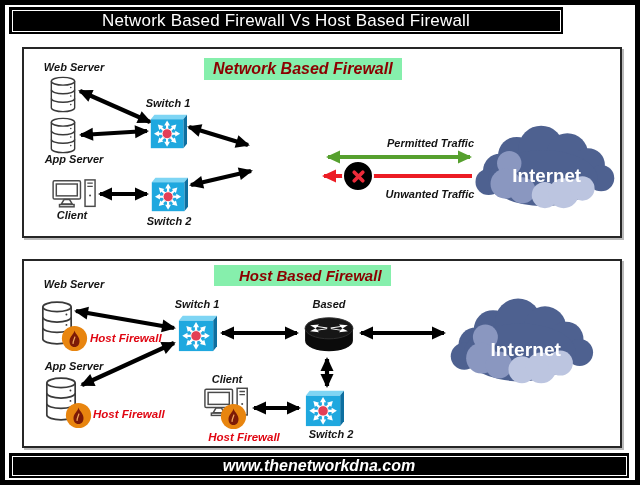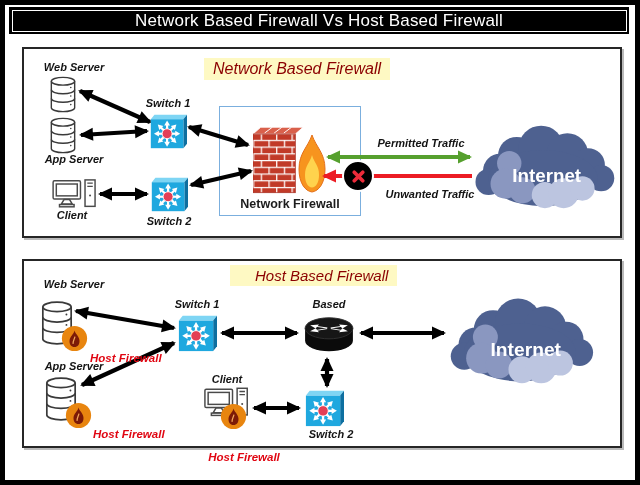--- a/index.html
+++ b/index.html
@@ -13,32 +13,32 @@
     position:absolute;inset:2.5px;border:1.5px solid #fff;
     display:flex;align-items:center;justify-content:center;color:#fff;white-space:nowrap;
   }
   .main-title{font-size:17px;font-weight:500;letter-spacing:.2px;}
   .footer-text{font-size:16px;font-weight:bold;font-style:italic;}
   .panel{
     position:absolute;background:#fff;border:2px solid #262626;
     box-shadow:2px 2px 0 rgba(130,130,130,.55);box-sizing:border-box;
   }
   .ytitle{
-    position:absolute;background:#fef9c3;color:#8B0000;font-weight:normal;font-style:italic;
+    position:absolute;background:#86efac;color:#8B0000;font-weight:bold;font-style:italic;
     padding:2px 9px;white-space:nowrap;z-index:8;
   }
   .ytitle.t1{font-size:16px;}
   .ytitle.t2{font-size:15px;}
   .nlabel{
     position:absolute;font-weight:bold;font-style:italic;font-size:11px;color:#141414;
     text-align:center;white-space:nowrap;z-index:8;
   }
   .hflabel{
     position:absolute;font-weight:bold;font-style:italic;font-size:11.5px;color:#E00612;
-    text-align:left;white-space:nowrap;z-index:8;margin-top:20px;
+    text-align:left;white-space:nowrap;z-index:8;
   }
   .node{position:absolute;z-index:6;}
   .overlay{position:absolute;left:0;top:0;z-index:5;pointer-events:none;}
   .nfw-box{
     position:absolute;border:1.5px solid #7BAFDE;background:#fff;z-index:1;box-sizing:border-box;
   }
   .nfw-label{
     position:absolute;left:0;right:0;bottom:4px;text-align:center;
     font-weight:bold;font-size:12.5px;color:#1c1c1c;white-space:nowrap;
   }
@@ -48,54 +48,36 @@
     display:flex;align-items:center;justify-content:center;
   }
   svg text{font-family:"Liberation Sans",sans-serif;}
   .cloud-text{font-size:20px;font-weight:bold;fill:#fff;}
 </style>
 </head>
 <body>
 
 <div class="stage">
 
-  <div class="bar" style="left:4px;top:2px;width:620px;height:27px;">
+  <div class="bar" style="left:4px;top:2px;width:554px;height:27px;">
     <div class="bar-inner main-title">Network Based Firewall Vs Host Based Firewall</div>
   </div>
 
   <div class="panel" style="left:17px;top:42px;width:600px;height:191px;">
 
     <div class="ytitle t1" style="left:180px;top:9px;">Network Based Firewall</div>
 
     <div class="nlabel" style="left:6px;top:12px;width:88px;">Web Server</div>
     <div class="nlabel" style="left:4px;top:104px;width:92px;">App Server</div>
     <div class="nlabel" style="left:20px;top:160px;width:56px;">Client</div>
     <div class="nlabel" style="left:112px;top:48px;width:64px;">Switch 1</div>
     <div class="nlabel" style="left:113px;top:166px;width:64px;">Switch 2</div>
-    <div class="nlabel" style="left:344px;top:88px;width:106px;">Permitted Traffic</div>
+    <div class="nlabel" style="left:344px;top:88px;width:106px;text-align:right;">Permitted Traffic</div>
     <div class="nlabel" style="left:351px;top:131px;width:110px;margin-top:8px;">Unwanted Traffic</div>
 
-    <div class="nfw-box" style="left:195px;top:57px;width:142px;height:110px;">
-      <svg class="node" style="left:33px;top:19px;width:50px;height:68px;" viewBox="0 0 52 70">
-        <defs>
-          <pattern id="bricks" width="16" height="14" patternUnits="userSpaceOnUse">
-            <rect width="16" height="14" fill="#C13A28"></rect>
-            <path d="M0,0.7 H16 M0,7.7 H16 M0.7,0 V7 M8.7,7 V14" stroke="#fff" stroke-width="1.3" fill="none"></path>
-          </pattern>
-        </defs>
-        <polygon points="0,8 44,8 52,1 8,1" fill="#D9604B" stroke="#fff" stroke-width="0.8"></polygon>
-        <path d="M12,7 L20,1 M22,7 L30,1 M32,7 L40,1" stroke="#fff" stroke-width="1" fill="none"></path>
-        <rect x="0" y="8" width="44" height="61" fill="url(#bricks)" stroke="#A93226" stroke-width="0.8"></rect>
-      </svg>
-      <svg class="node" style="left:74px;top:26px;width:36px;height:62px;" viewBox="0 0 36 62">
-        <path d="M18,2 C22,14 31,20 31,36 C31,50 25,58 18,59 C11,58 5,50 5,36 C5,20 14,14 18,2 Z" fill="#F7941E" stroke="#E4701B" stroke-width="1"></path>
-        <path d="M18,22 C20,30 25,32 25,42 C25,50 22,54 18,54.5 C14,54 11,50 11,42 C11,32 16,30 18,22 Z" fill="#FFD34D"></path>
-      </svg>
-      <div class="nfw-label">Network Firewall</div>
-    </div>
 
     <svg class="overlay" width="596" height="187" viewBox="0 0 596 187">
       <defs>
         <marker id="t_be" markerUnits="userSpaceOnUse" markerWidth="16" markerHeight="16" refX="13" refY="8" orient="auto">
             <path d="M1,1.5 L15,8 L1,14.5 Z" fill="#000"></path>
           </marker>
         <marker id="t_bs" markerUnits="userSpaceOnUse" markerWidth="16" markerHeight="16" refX="3" refY="8" orient="auto">
             <path d="M15,1.5 L1,8 L15,14.5 Z" fill="#000"></path>
           </marker>
         <marker id="t_ge" markerUnits="userSpaceOnUse" markerWidth="16" markerHeight="16" refX="13" refY="8" orient="auto">
@@ -299,21 +281,21 @@
         <circle cx="82" cy="84" r="14"></circle>
           <circle cx="102" cy="82" r="16"></circle>
           <circle cx="122" cy="77" r="13"></circle>
       </g>
       <text x="84" y="70" text-anchor="middle" class="cloud-text">Internet</text>
     </svg>
   </div>
 
   <div class="panel" style="left:17px;top:254px;width:600px;height:189px;">
 
-    <div class="ytitle t2" style="left:206px;top:4px;padding-left:25px;">Host Based Firewall</div>
+    <div class="ytitle t2" style="left:190px;top:4px;padding-left:25px;">Host Based Firewall</div>
 
     <div class="nlabel" style="left:8px;top:17px;width:84px;">Web Server</div>
     <div class="nlabel" style="left:8px;top:99px;width:84px;">App Server</div>
     <div class="nlabel" style="left:143px;top:37px;width:60px;">Switch 1</div>
     <div class="nlabel" style="left:275px;top:37px;width:60px;">Based</div>
     <div class="nlabel" style="left:173px;top:112px;width:60px;">Client</div>
     <div class="nlabel" style="left:277px;top:167px;width:60px;">Switch 2</div>
 
     <div class="hflabel" style="left:66px;top:71px;">Host Firewall</div>
     <div class="hflabel" style="left:69px;top:147px;">Host Firewall</div>
@@ -551,14 +533,17 @@
       </g>
       <g fill="#BCC5E0">
         <circle cx="82" cy="84" r="14"></circle>
           <circle cx="102" cy="82" r="16"></circle>
           <circle cx="122" cy="77" r="13"></circle>
       </g>
       <text x="86" y="70" text-anchor="middle" class="cloud-text">Internet</text>
     </svg>
   </div>
 
+  <div class="bar" style="left:4px;top:448px;width:620px;height:25px;">
+    <div class="bar-inner footer-text">www.thenetworkdna.com</div>
+  </div>
 
 </div>
 
 </body></html>

